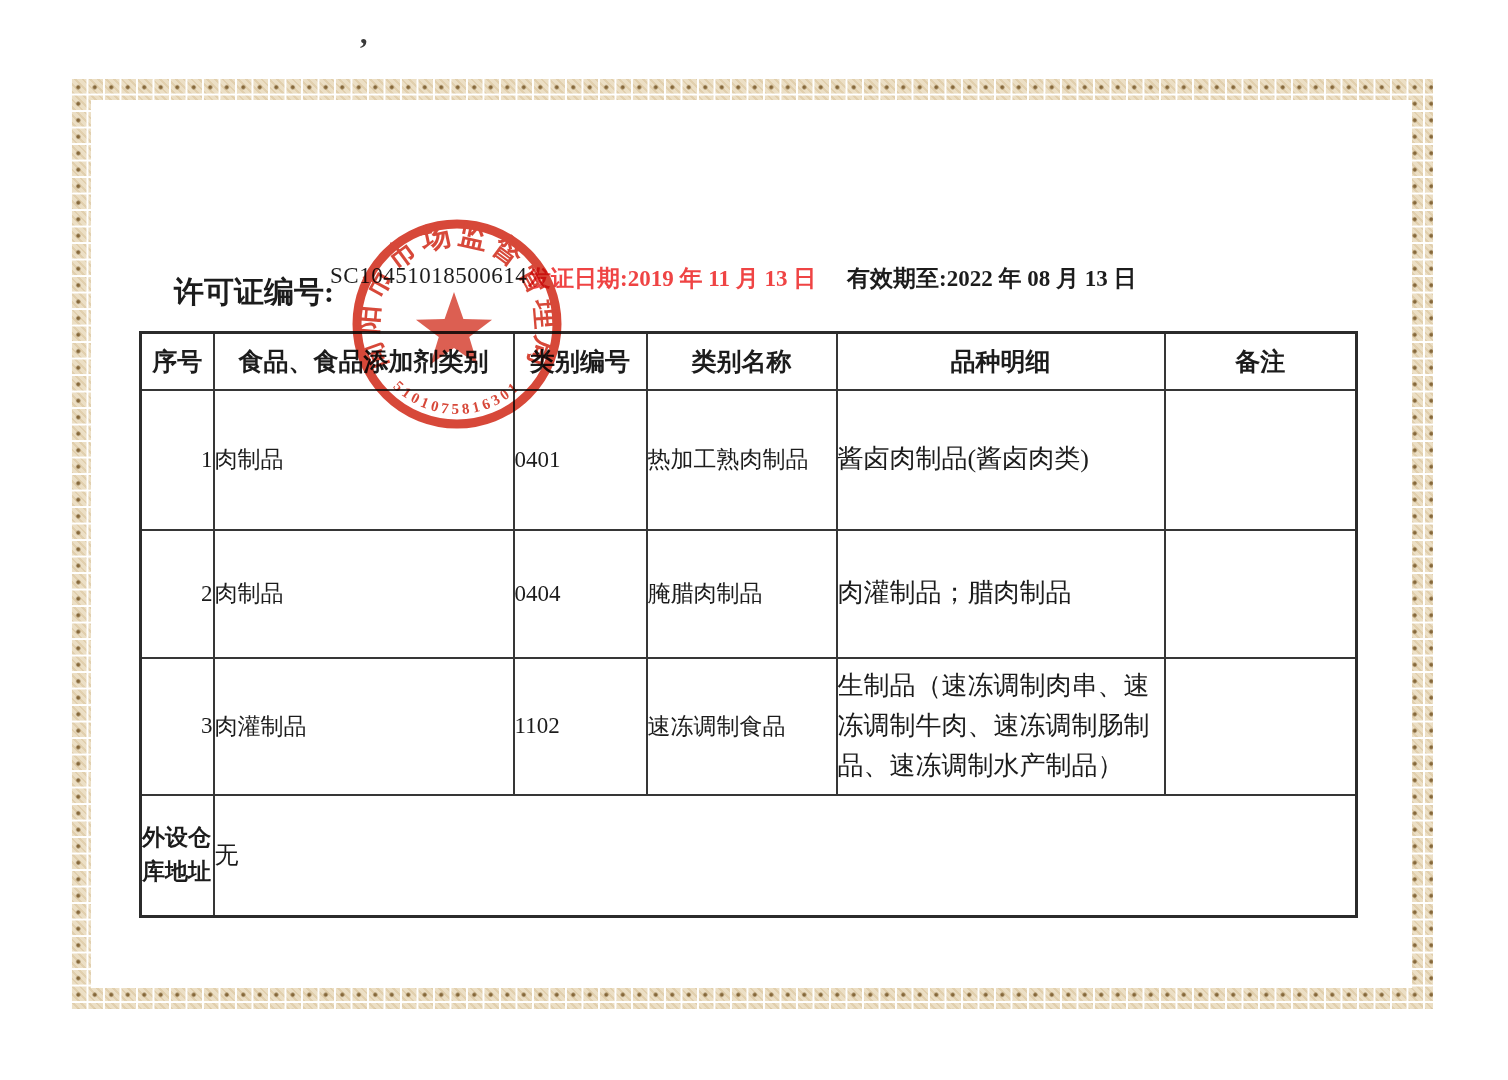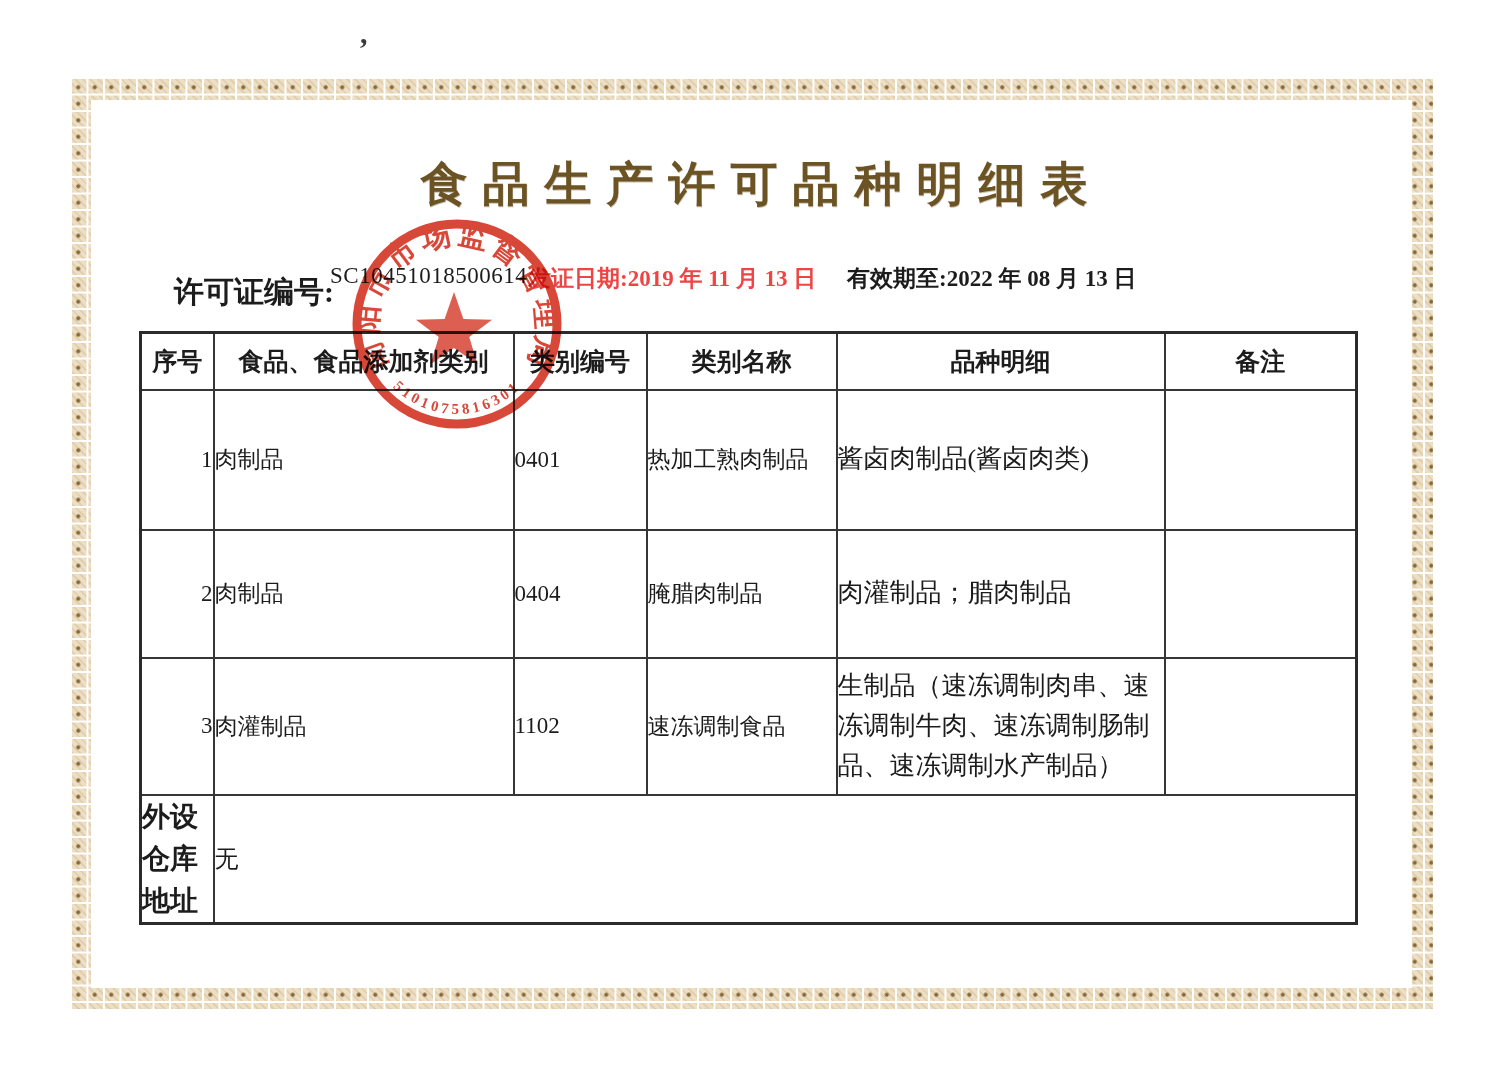--- a/index.html
+++ b/index.html
@@ -50,21 +50,21 @@
   tr.r-head{height:57px;margin-top:10px;}
   tr.r1{height:140px;} tr.r2{height:128px;} tr.r3{height:137px;} tr.r4{height:122px;}
   th.hcell{font-size:25px;font-weight:bold;text-align:center;}
   td.c-index{text-align:right;padding-right:12px;}
   td.c-cat{padding-left:14px;}
   td.c-code{padding-left:15px;}
   td.c-name{padding-left:12px;}
   td.c-detail{padding-left:10px;padding-right:6px;font-size:26px;line-height:1.55;}
   td.c-remark{}
   td.warehouse-label{
-    font-size:28px;font-weight:bold;line-height:1.5;
+    font-size:23px;font-weight:bold;line-height:1.5;
     padding:4px 4px 4px 7px;vertical-align:middle;word-break:break-all;
   }
   td.warehouse-value{vertical-align:top;padding:10px 0 0 13px;font-size:24px;}
 
   
   .stamp{position:absolute;left:341px;top:208px;width:232px;height:232px;z-index:5;
     mix-blend-mode:multiply;opacity:.93;}
   .stamp text{fill:#d43a2a;font-family:"Liberation Serif","DejaVu Serif",serif;}
   .stamp .arc-chars{font-size:29px;font-weight:bold;letter-spacing:5px;}
   .stamp .arc-digits{font-size:15px;font-weight:bold;letter-spacing:3.5px;}
@@ -78,21 +78,20 @@
 <body>
 
 <div class="page">
 
   <div class="frame">
     <div class="frame-inner"></div>
   </div>
 
   <div class="artifact-comma">,</div>
 
-  <div class="doc-title">食品生产许可品种明细表</div>
 
   <div class="license-line">
     <span class="lic-label">许可证编号:</span>
     <span class="lic-number">SC10451018500614</span>
     <span class="lic-issue">发证日期:2019 年 11 月 13 日</span>
     <span class="lic-valid">有效期至:2022 年 08 月 13 日</span>
   </div>
 
   <table class="license-table">
     <colgroup>

